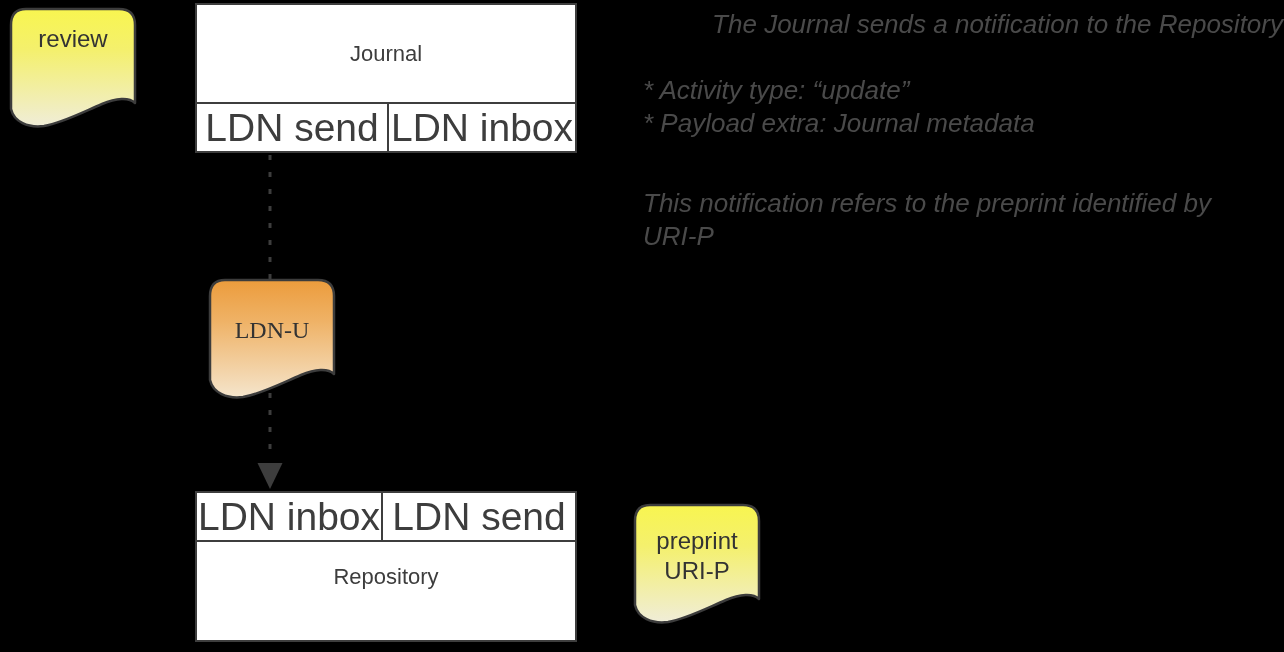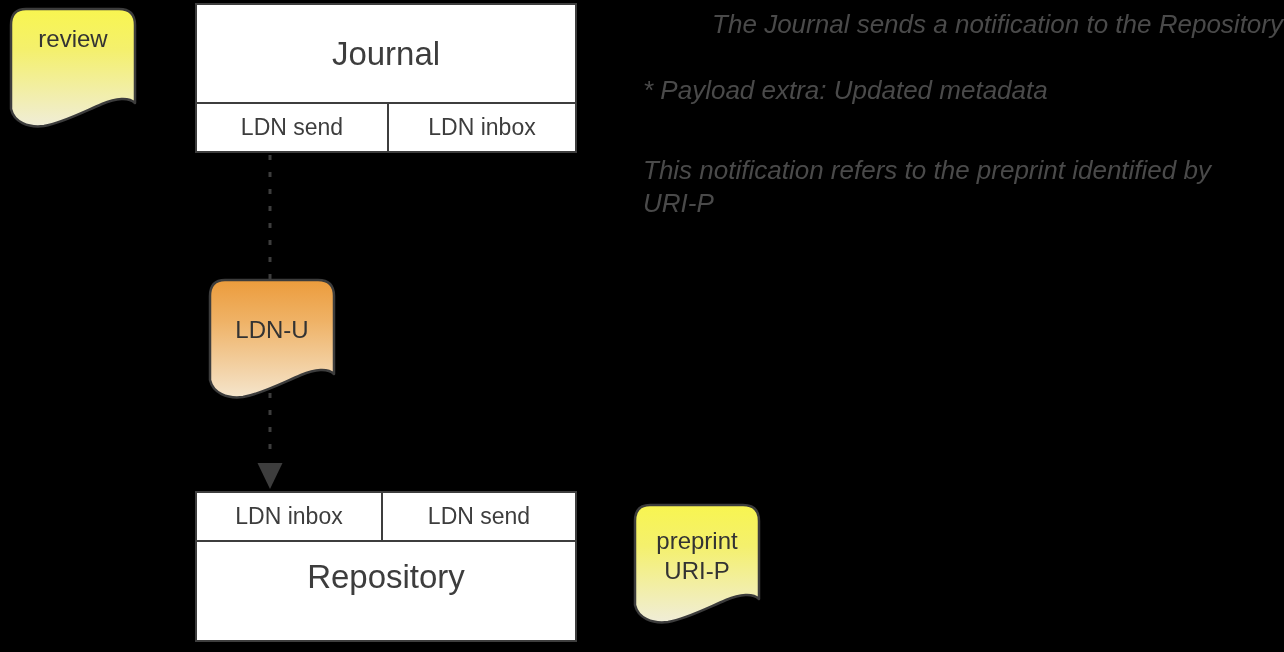--- a/index.html
+++ b/index.html
@@ -21,31 +21,31 @@
     width: 382px;
     background: #ffffff;
     border: 2px solid #3e3e3e;
     box-sizing: border-box;
     color: #3d3d3d;
   }
   .uml-title {
     display: flex;
     align-items: center;
     justify-content: center;
-    font-size: 33px;
+    font-size: 22px;
     color: #3d3d3d;
   }
   .uml-row {
     display: flex;
   }
   .uml-cell {
     display: flex;
     align-items: center;
     justify-content: center;
-    font-size: 23px;
+    font-size: 39px;
     color: #3d3d3d;
     box-sizing: border-box;
   }
   #journal-box { left: 195px; top: 3px; height: 150px; }
   #journal-box .uml-title { height: 97px; border-bottom: 2px solid #3e3e3e; }
   #journal-box .uml-row { height: 47px; }
   #journal-box .cell-a { width: 192px; border-right: 2px solid #3e3e3e; }
   #journal-box .cell-b { flex: 1; }
 
   #repository-box { left: 195px; top: 491px; height: 151px; }
@@ -70,21 +70,21 @@
     width: 100%;
     text-align: center;
     font-size: 24px;
     line-height: 30px;
     color: #333333;
   }
   #note-review   { left: 9px;   top: 7px; }
   #note-ldnu     { left: 208px; top: 278px; }
   #note-preprint { left: 633px; top: 503px; }
   #note-review .note-text   { top: 17px; }
-  #note-ldnu .note-text     { top: 37px; }
+  #note-ldnu .note-text     { top: 37px; font-family: Liberation Serif, serif; }
   #note-preprint .note-text { top: 23px; }
 
   
   #arrow-layer {
     position: absolute;
     left: 0; top: 0;
     pointer-events: none;
   }
 
   
@@ -165,18 +165,19 @@
       <path d="M 17 2 L 110 2 Q 126 2 126 18 L 126 96 C 120 90 107 91 93 97 C 72 106 53 116 35 119 C 19 121 5 115 2 102 L 2 18 Q 2 2 17 2 Z" fill="url(#noteYellow)" stroke="#3c3c3c" stroke-width="2.5" stroke-linejoin="round"></path>
     </svg>
     <div class="note-text">
       <div>preprint</div>
       <div>URI-P</div>
     </div>
   </div>
 
   <div id="annotation">
     <div class="para-gap">The Journal sends a notification to the Repository</div>
-    <div>* Payload extra: Updated metadata</div>
+    <div>* Activity type: “update”</div>
+    <div>* Payload extra: Journal metadata</div>
     <div class="outro">This notification refers to the preprint identified by
 URI-P</div>
   </div>
 
 </div>
 
 </body></html>

